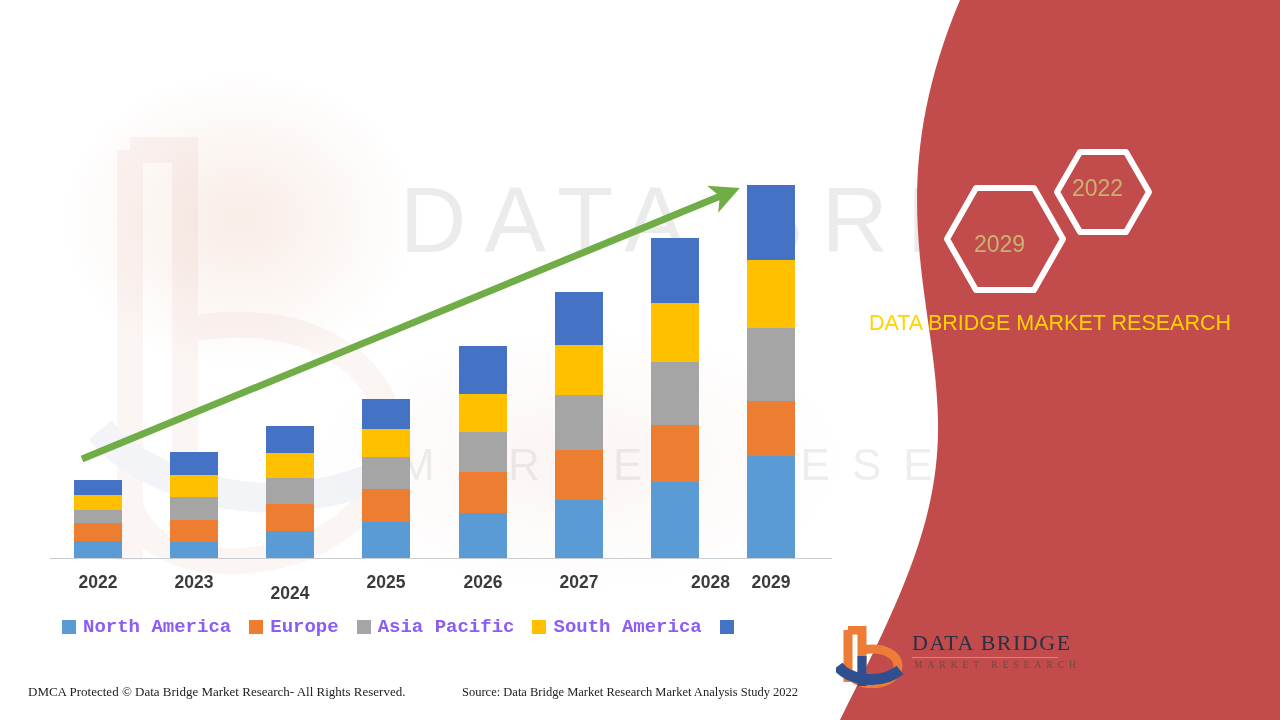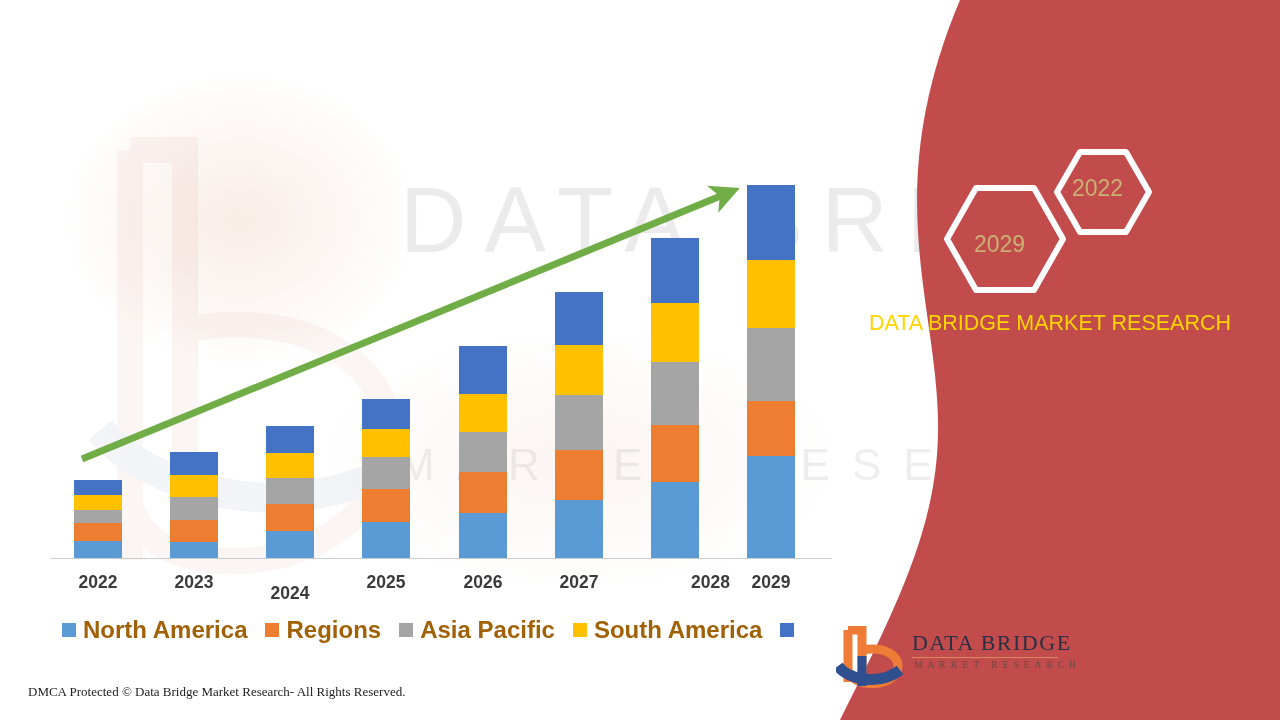--- a/index.html
+++ b/index.html
@@ -155,24 +155,25 @@
     display: flex;
     align-items: center;
     gap: 7px;
   }
   .legend-swatch {
     width: 14px;
     height: 14px;
     flex: 0 0 auto;
   }
   .legend-label {
-    font-size: 24px;
+    font-size: 19px;
     font-weight: bold;
-    color: #a16207;
-    white-space: nowrap;
+    color: #8b5cf6;
+    white-space: nowrap;
+    font-family: Liberation Mono, monospace;
   }
 
   
   .footer-left {
     position: absolute;
     left: 28px;
     top: 684px;
     font-family: "Liberation Serif", serif;
     font-size: 13px;
     color: #222222;
@@ -376,36 +377,37 @@
       </div>
   </div>
 
   <div class="legend" id="legend">
       <div class="legend-item">
         <span class="legend-swatch" style="background: rgb(91, 155, 213);"></span>
         <span class="legend-label">North America</span>
       </div>
       <div class="legend-item">
         <span class="legend-swatch" style="background: rgb(237, 125, 49);"></span>
-        <span class="legend-label">Regions</span>
+        <span class="legend-label">Europe</span>
       </div>
       <div class="legend-item">
         <span class="legend-swatch" style="background: rgb(165, 165, 165);"></span>
         <span class="legend-label">Asia Pacific</span>
       </div>
       <div class="legend-item">
         <span class="legend-swatch" style="background: rgb(255, 192, 0);"></span>
         <span class="legend-label">South America</span>
       </div>
       <div class="legend-item">
         <span class="legend-swatch" style="background: rgb(68, 114, 196);"></span>
       </div>
     </div>
 
   <div class="footer-left">DMCA Protected © Data Bridge Market Research- All Rights Reserved.</div>
+  <div class="footer-source">Source: Data Bridge Market Research Market Analysis Study 2022</div>
 
   <div class="red-panel">
     <svg class="red-shape" viewBox="0 0 460 720" preserveAspectRatio="none">
       <path d="M140 0 L460 0 L460 720 L20 720 C 80 600, 120 520, 118 420 C 116 300, 60 190, 140 0 Z" fill="#C24B4B"></path>
     </svg>
 
 
     <div class="hexes">
       <svg viewBox="0 0 240 160" width="240" height="160">
         <polygon points="150,12 196,12 219,52 196,92 150,92 127,52" fill="none" stroke="#ffffff" stroke-width="6" stroke-linejoin="round"></polygon>

